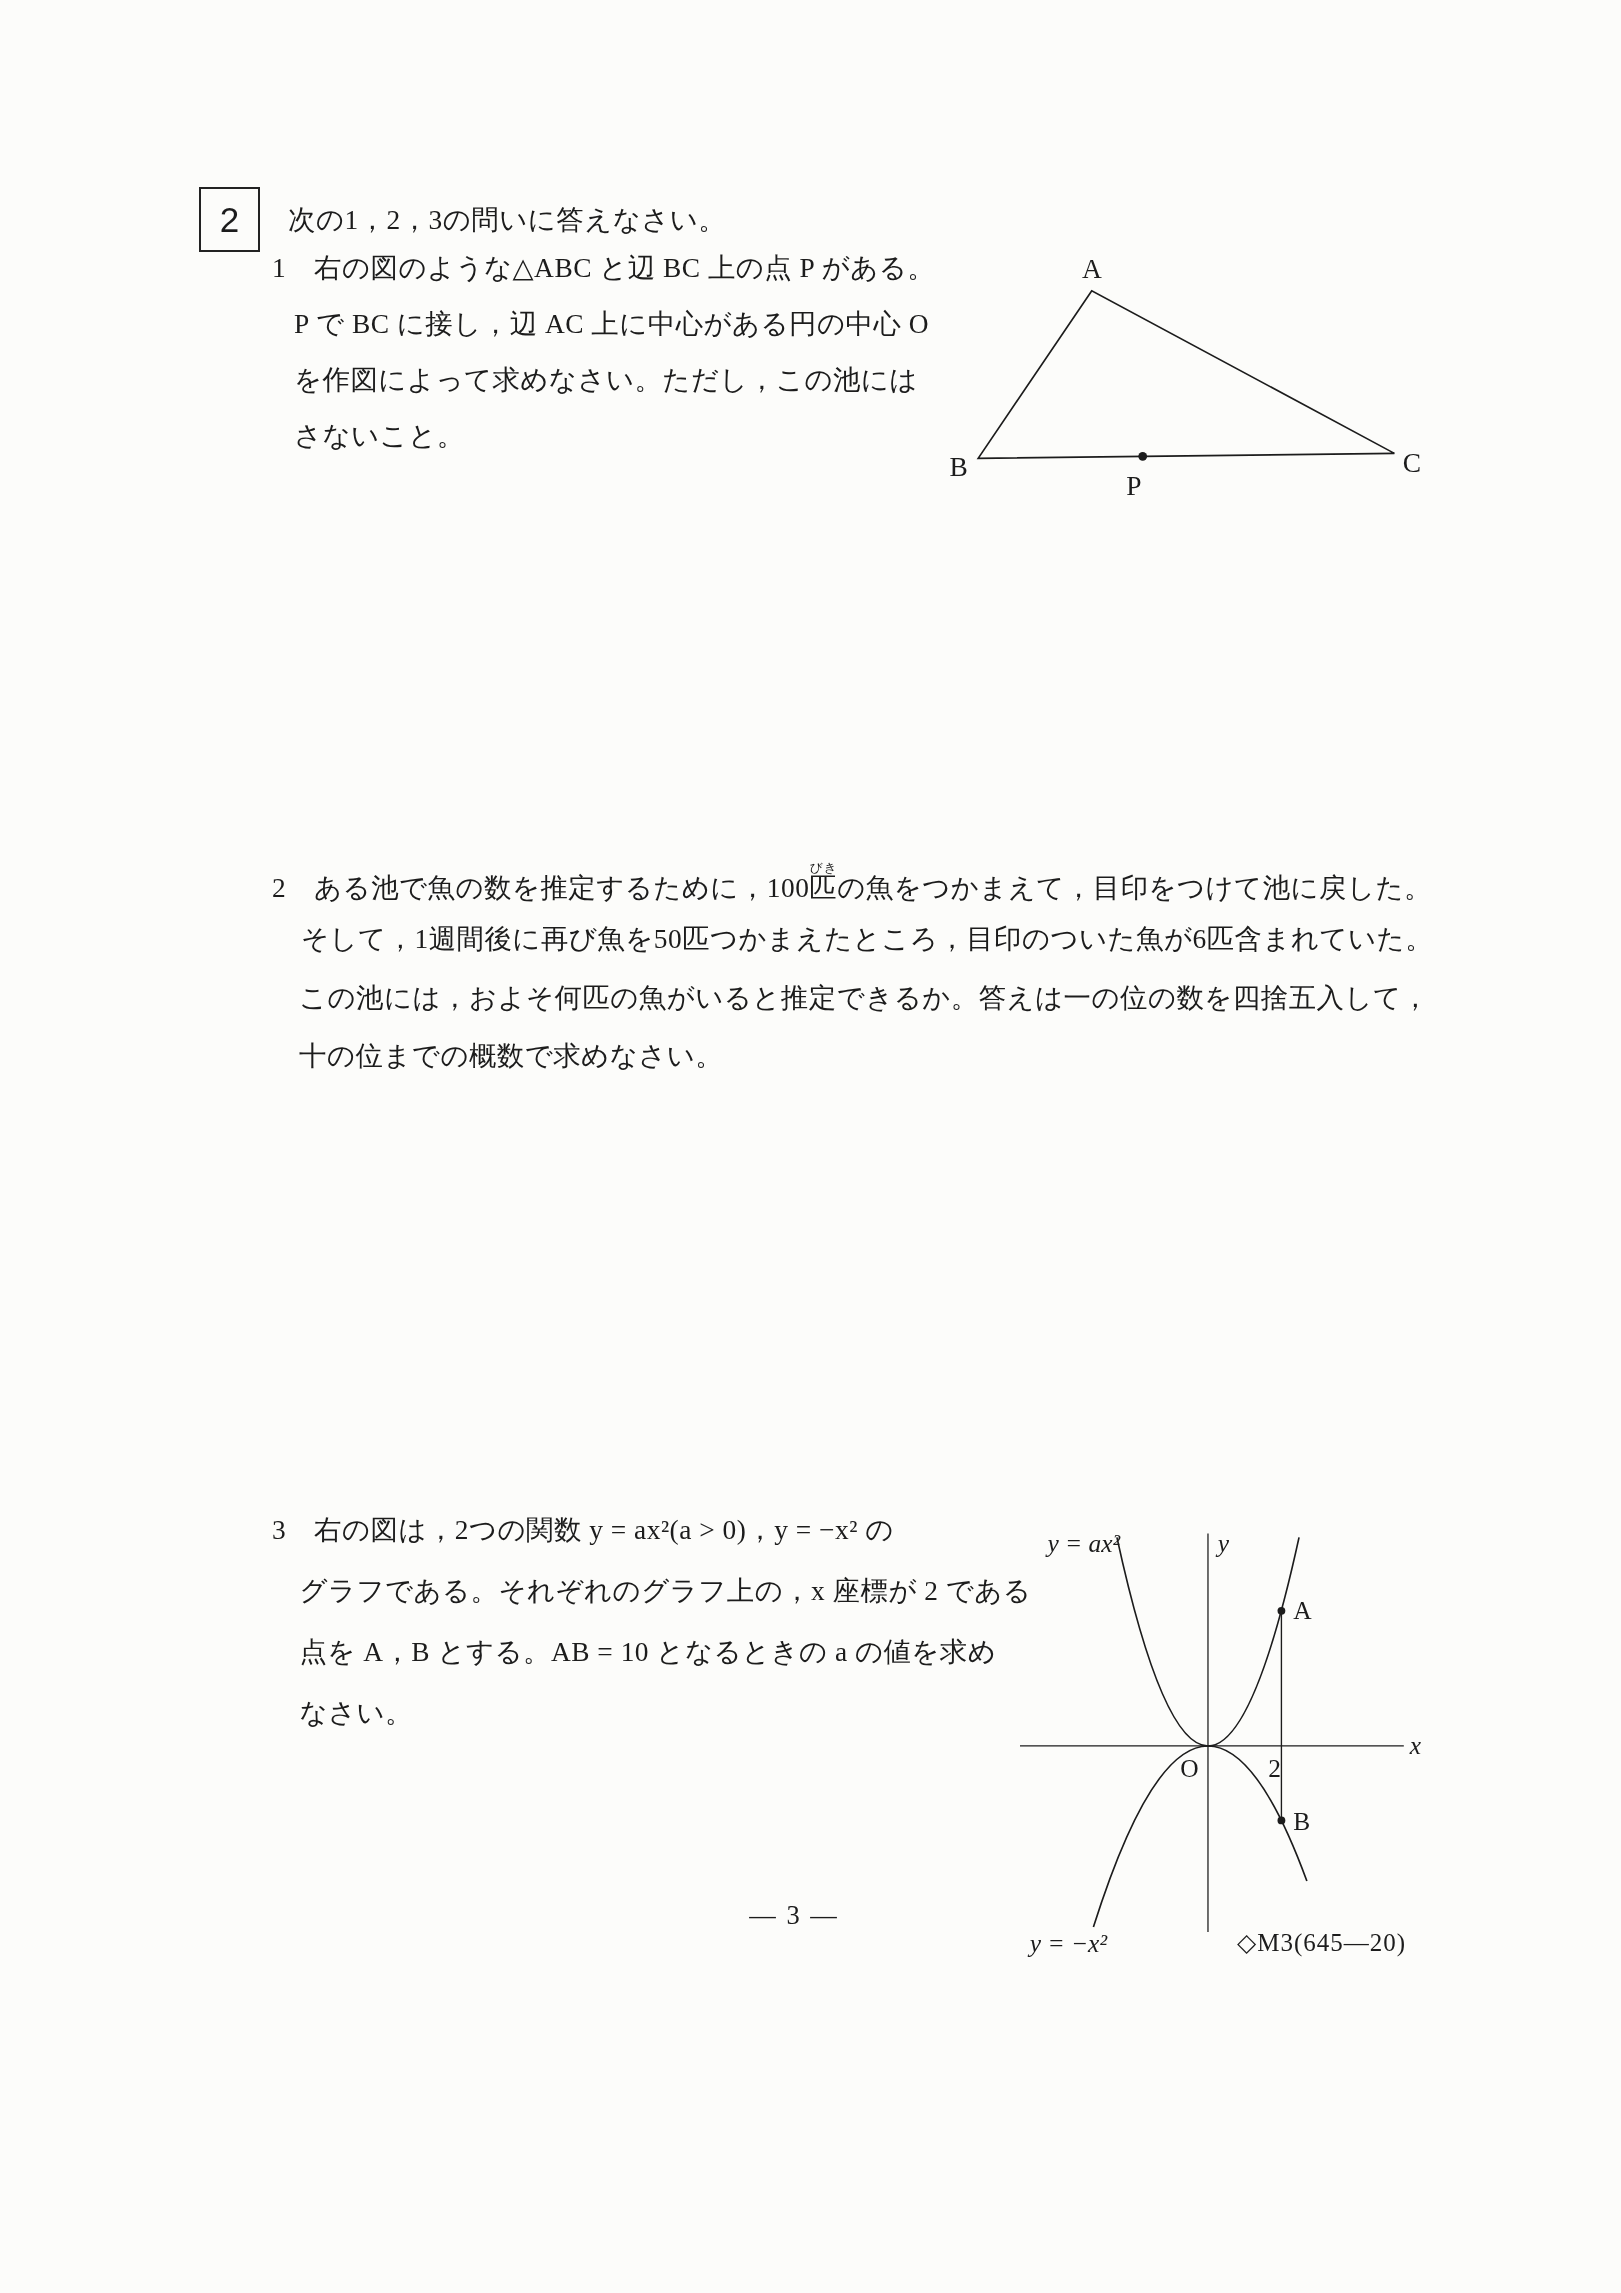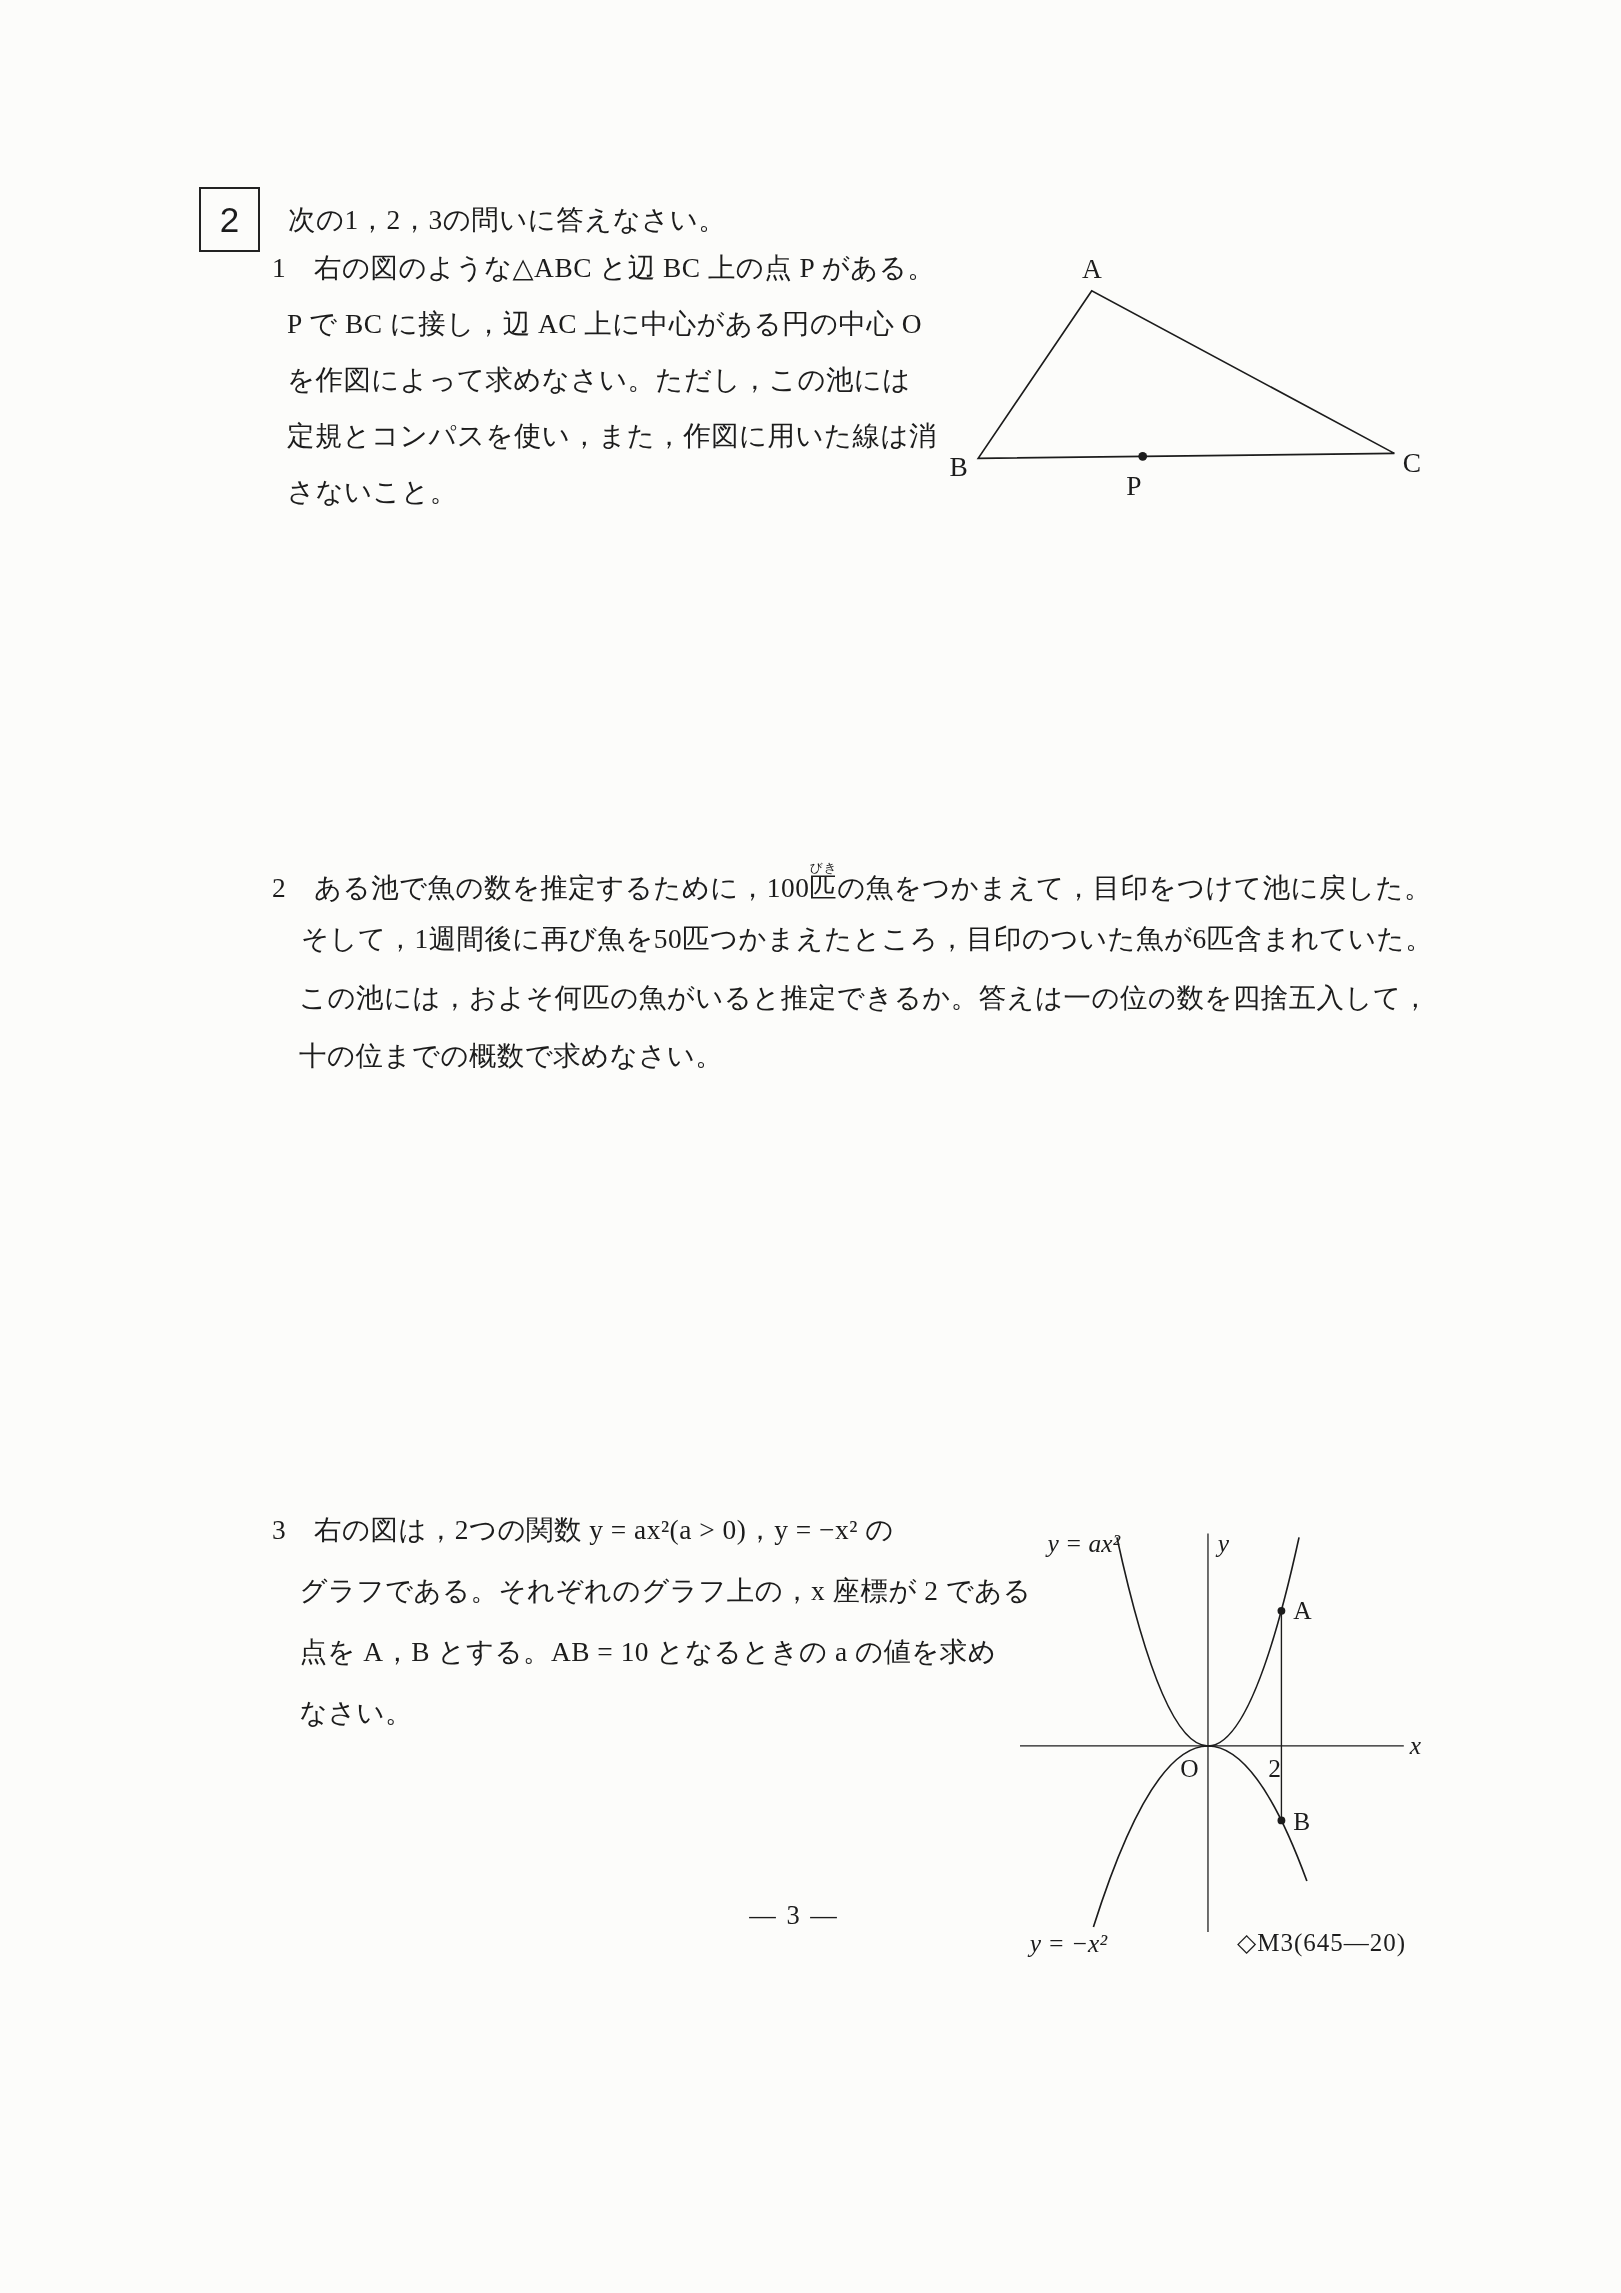--- a/index.html
+++ b/index.html
@@ -18,21 +18,21 @@
   .qnum-box {
     left:199px; top:187px; width:57px; height:61px;
     border:2px solid #222;
     display:flex; align-items:center; justify-content:center;
     font-size:35px;
     font-family:"Liberation Sans","DejaVu Sans",sans-serif;
   }
   .instruction { left:276px; top:201px;margin-left:12px; }
   .q1-block { left:272px; top:240px; }
   .q1-block .line { line-height:56px; white-space:nowrap; }
-  .q1-block .cont { margin-left:15px; }
+  .q1-block .cont { margin-left:22px; }
   .q2-line { height:41px; line-height:41px; }
   .q3-block { left:272px; top:1500px; }
   .q3-block .line { line-height:61px; white-space:nowrap; }
   .q3-block .cont { margin-left:27.4px; }
   ruby rt { font-size:12.7px; letter-spacing:0; font-family:"Liberation Serif","DejaVu Serif",serif; }
   .footer-page { left:686px; top:1900px; width:216px; text-align:center; font-size:26.5px; letter-spacing:2px; }
   .footer-code { left:1237px; top:1903px; font-size:25px; letter-spacing:1px;margin-top:25px; }
   .fig-text { font-family:"Liberation Serif","DejaVu Serif",serif; font-size:28px; fill:#1c1c1c; }
   .fig-text-sm { font-family:"Liberation Serif","DejaVu Serif",serif; font-size:26px; fill:#1c1c1c; }
   .math { font-style:italic; }
@@ -46,21 +46,20 @@
   <div class="abs qnum-box">
     <span>2</span>
   </div>
 
   <div class="abs jp instruction">次の1，2，3の問いに答えなさい。</div>
 
   <div class="abs jp q1-block">
     <div class="line">1　右の図のような△ABC と辺 BC 上の点 P がある。</div>
     <div class="line cont">P で BC に接し，辺 AC 上に中心がある円の中心 O</div>
     <div class="line cont">を作図によって求めなさい。ただし，この池には</div>
-    <div class="line cont">定規とコンパスを使い，また，作図に用いた線は消</div>
     <div class="line cont">さないこと。</div>
   </div>
 
   <svg class="abs" style="left:921px; top:235px;" width="510" height="284" viewBox="0 0 520 290">
     <polygon class="stroke" stroke-width="1.7" points="174,57 58,228 483,223"></polygon>
     <circle cx="226" cy="226" r="4.5" fill="#1c1c1c"></circle>
     <text class="fig-text" x="174" y="44" text-anchor="middle">A</text>
     <text class="fig-text" x="38" y="246" text-anchor="middle">B</text>
     <text class="fig-text" x="501" y="242" text-anchor="middle">C</text>
     <text class="fig-text" x="217" y="266" text-anchor="middle">P</text>

